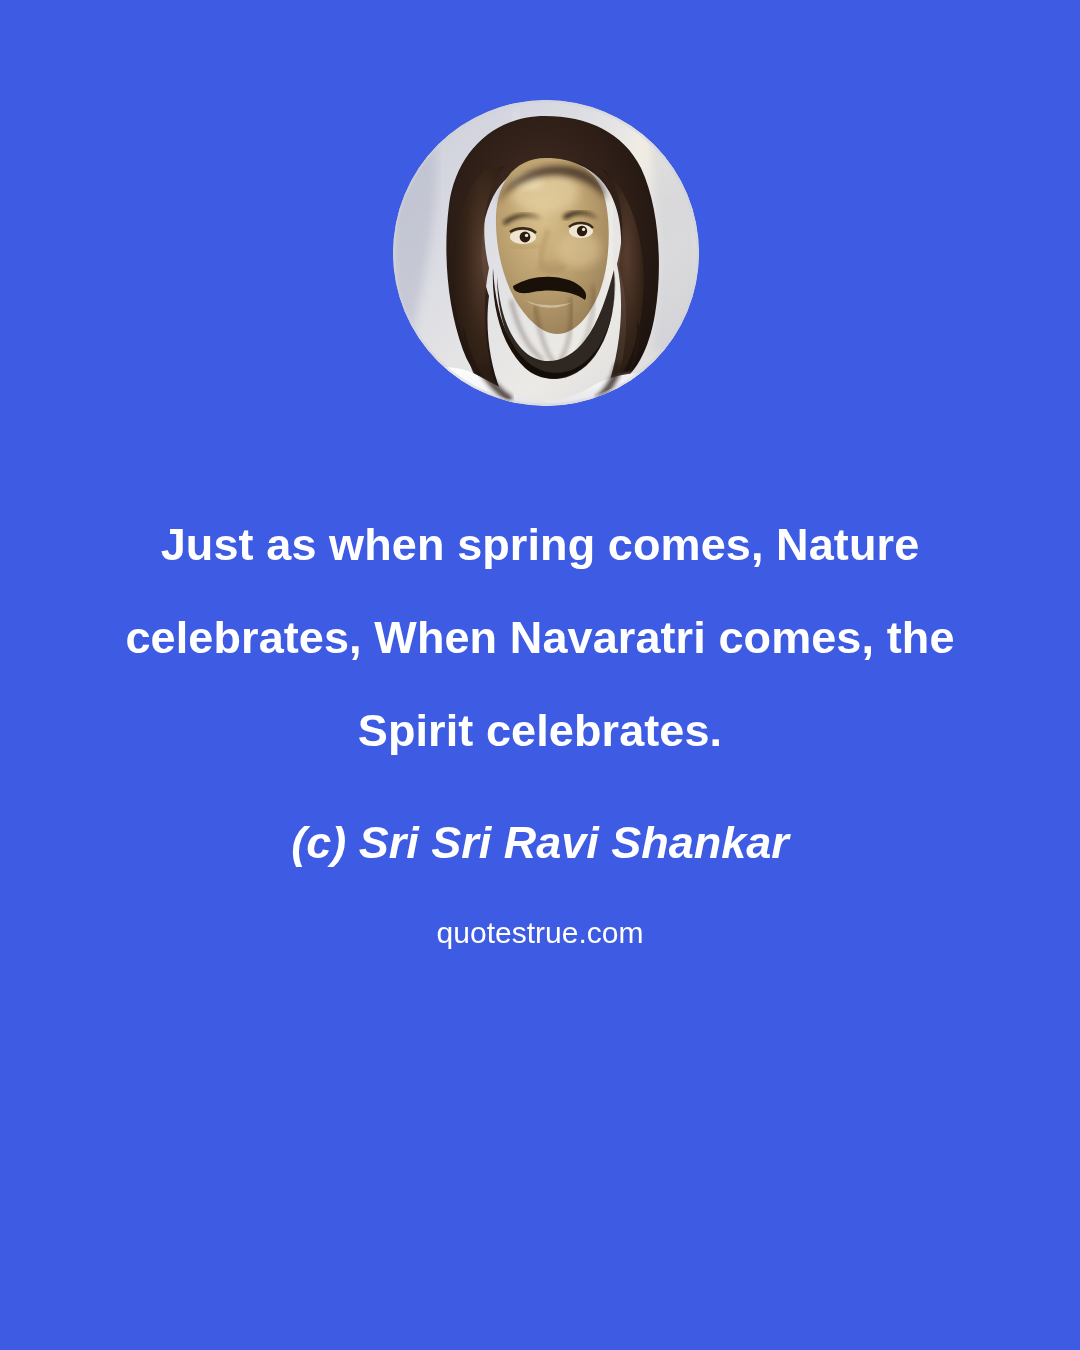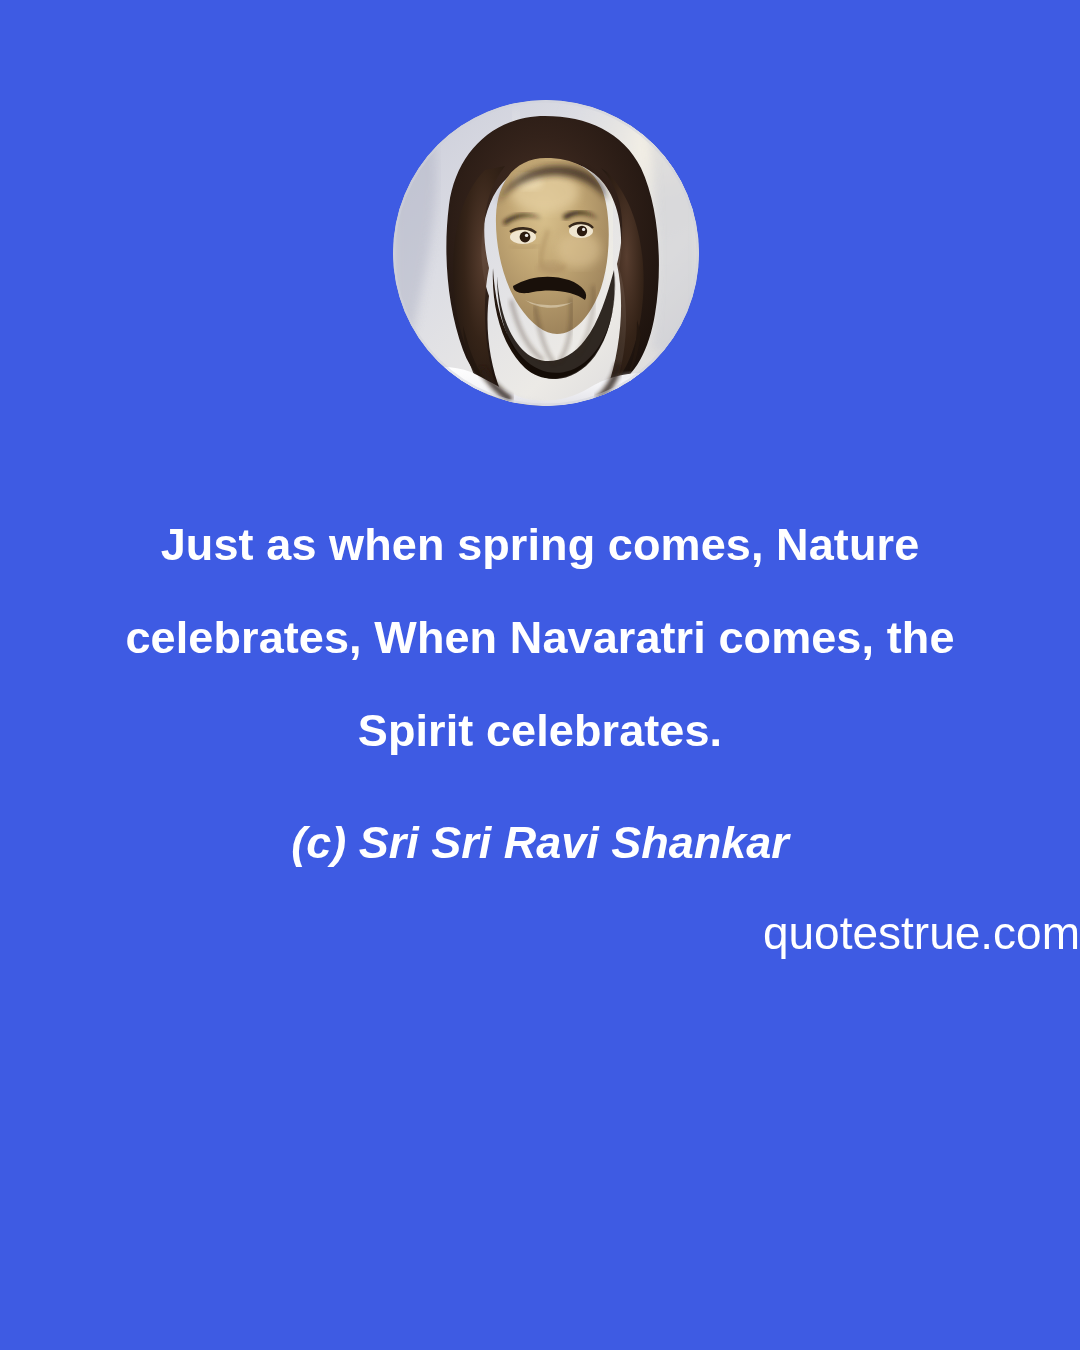--- a/index.html
+++ b/index.html
@@ -70,24 +70,24 @@
     line-height: 60px;
     text-align: center;
     margin-top: 36px;
     font-style: italic;
   }
 
   .source {
     margin: 0;
     padding: 0;
     color: #ffffff;
-    font-size: 46px;
+    font-size: 30px;
     font-weight: 400;
     line-height: 60px;
-    text-align: right;
+    text-align: center;
     margin-top: 30px;
   }
 </style>
 </head>
 <body>
 
 <div class="card">
 
   <div class="avatar-wrap">
     <svg class="avatar-svg" viewBox="0 0 306 306" xmlns="http://www.w3.org/2000/svg">

